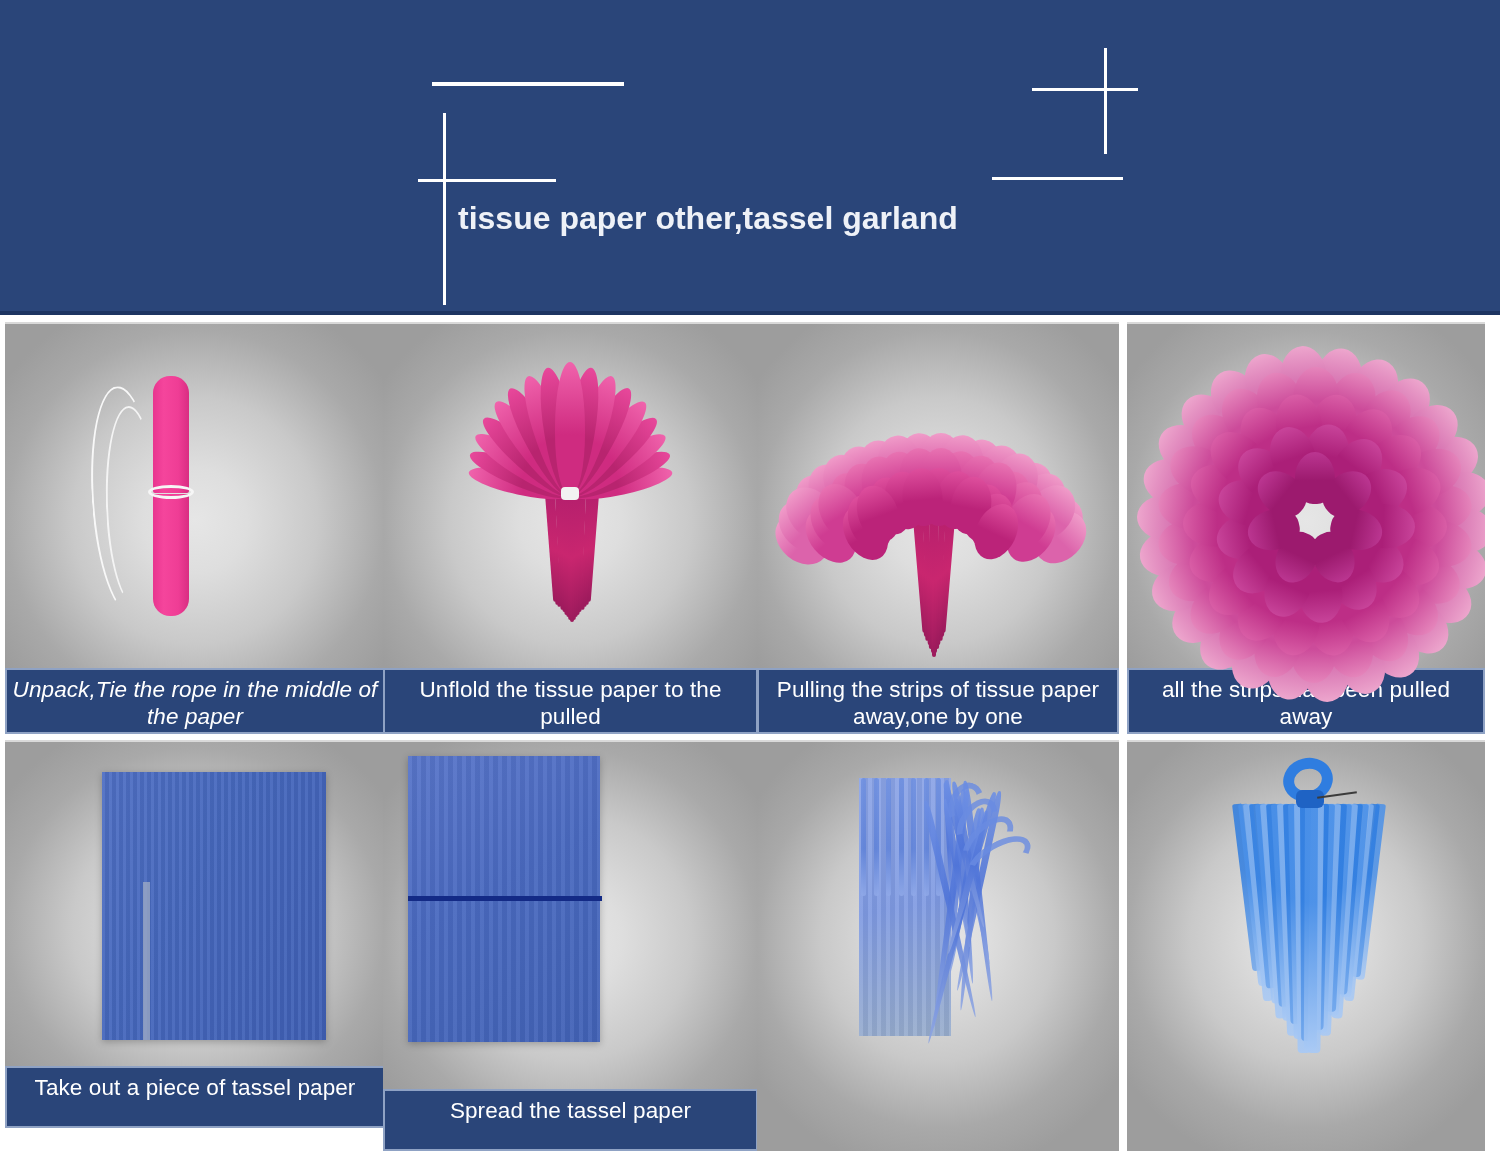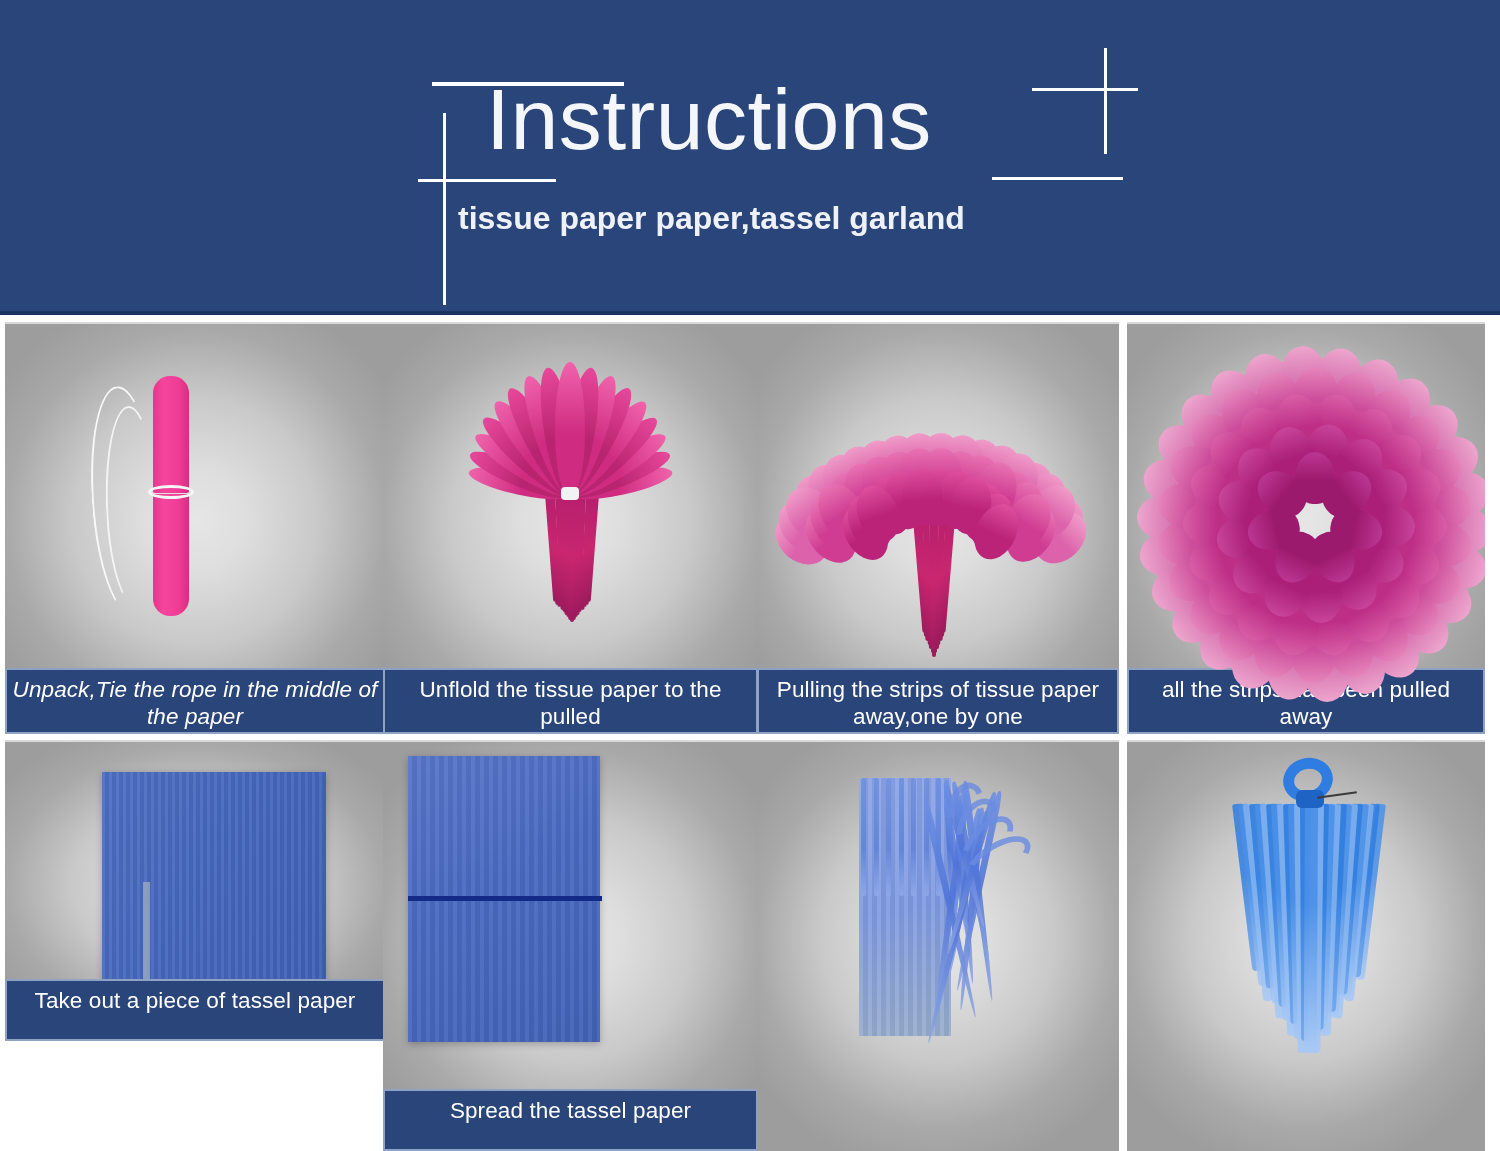--- a/index.html
+++ b/index.html
@@ -86,21 +86,21 @@
     letter-spacing: 0.1px;
   }
 
   
   #panel-1 { left: 5px;    top: 322px; width: 380px; height: 412px; font-style: italic; }
   #panel-2 { left: 383px;  top: 322px; width: 375px; height: 412px; }
   #panel-3 { left: 757px;  top: 322px; width: 362px; height: 412px; }
   #panel-4 { left: 1127px; top: 322px; width: 358px; height: 412px; }
 
   
-  #panel-5 { left: 5px;    top: 740px; width: 380px; height: 301px; }
+  #panel-5 { left: 5px;    top: 740px; width: 380px; height: 388px; }
   #panel-6 { left: 383px;  top: 740px; width: 375px; height: 411px; }
   #panel-7 { left: 757px;  top: 740px; width: 362px; height: 411px; }
   #panel-8 { left: 1127px; top: 740px; width: 358px; height: 411px; }
 
   #panel-1 .caption, #panel-2 .caption, #panel-3 .caption, #panel-4 .caption { height: 66px; }
   #panel-5 .caption, #panel-6 .caption, #panel-7 .caption, #panel-8 .caption { height: 62px; }
 
   
 
   
@@ -159,22 +159,21 @@
 <body>
 
 <div id="header">
   <div class="deco" id="deco-top-hline"></div>
   <div class="deco" id="deco-left-vline"></div>
   <div class="deco" id="deco-mid-hline"></div>
   <div class="deco" id="deco-right-vline"></div>
   <div class="deco" id="deco-right-hline"></div>
   <div class="deco" id="deco-right-hline-2"></div>
 
-  <div id="title">Instructions</div>
-  <div id="subtitle">tissue paper paper,tassel garland</div>
+  <div id="subtitle">tissue paper other,tassel garland</div>
   <div id="header-bottom-edge"></div>
 </div>
 
 <div class="panel" id="panel-1">
   <div class="photo">
     <div class="strip-top" style="left:148px; top:52px;"></div>
     <div class="strip-bot" style="left:148px; top:170px;"></div>
     <div class="rope" style="left:143px; top:161px; width:46px; height:14px; border-width:3px;"></div>
     <div class="rope" style="left:87px;  top:62px;  width:66px; height:230px; border-color:#f8f8f8 transparent transparent #f8f8f8; transform:rotate(-4deg);"></div>
     <div class="rope" style="left:101px; top:82px;  width:52px; height:200px; border-color:#f4f4f4 transparent transparent #f4f4f4; transform:rotate(-2deg);"></div>

